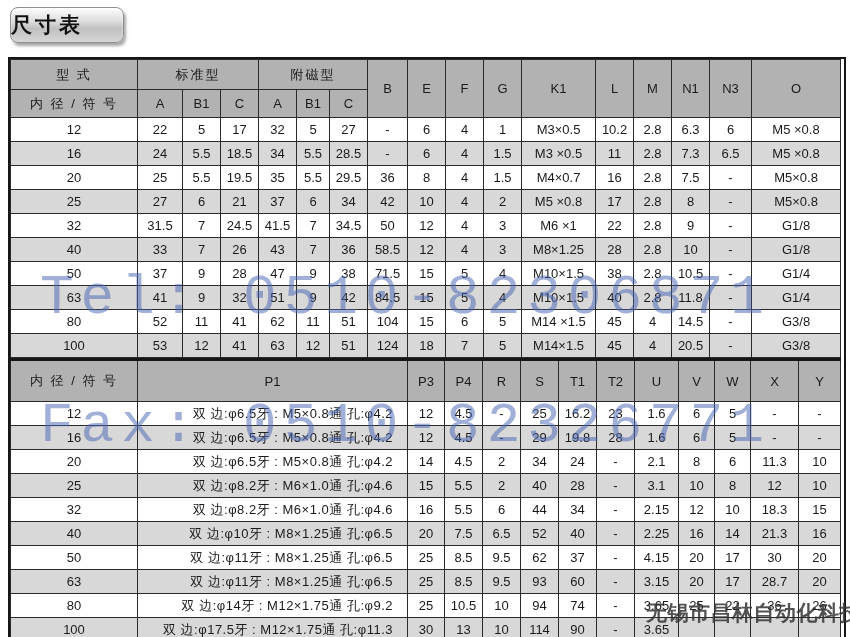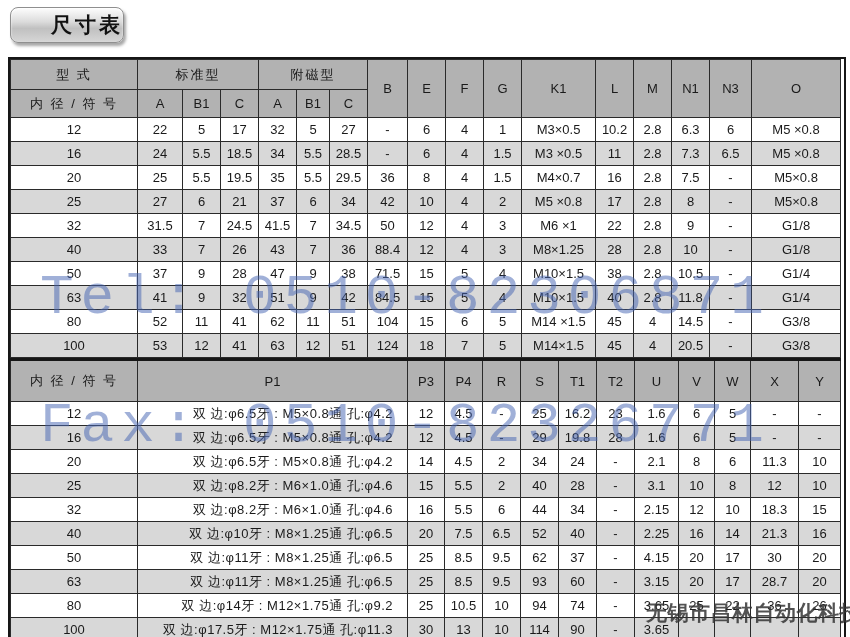--- a/index.html
+++ b/index.html
@@ -10,21 +10,21 @@
     color:#1a1a1a;
     --header-bg:#b2b2b2;
     --stripe-bg:#d8d8d8;
     --border-col:#2a2a2a;
   }
   .title-btn{
     position:absolute;left:10px;top:7px;width:112px;height:34px;
     background:linear-gradient(180deg,#fdfdfd 0%,#dcdcdc 40%,#c0c0c0 60%,#d6d6d6 100%);
     border:1px solid #8f8f8f;border-radius:8px;
     box-shadow:inset 0 1px 2px #ffffff,2px 3px 3px rgba(0,0,0,0.35);
-    display:flex;align-items:center;justify-content:flex-end;
+    display:flex;align-items:center;justify-content:flex-start;
     font-size:21px;font-weight:bold;letter-spacing:3px;color:#111;
   }
   .tables{
     position:absolute;left:8px;top:57px;width:834px;
     border:2px solid #161616;background:#fff;
   }
   table{border-collapse:collapse;table-layout:fixed;width:830px;}
   th,td{
     border:1px solid var(--border-col);
     text-align:center;vertical-align:middle;
@@ -208,21 +208,21 @@
           <td>G1/8</td>
         </tr>
         <tr>
           <td>40</td>
           <td>33</td>
           <td>7</td>
           <td>26</td>
           <td>43</td>
           <td>7</td>
           <td>36</td>
-          <td>88.4</td>
+          <td>58.5</td>
           <td>12</td>
           <td>4</td>
           <td>3</td>
           <td>M8×1.25</td>
           <td>28</td>
           <td>2.8</td>
           <td>10</td>
           <td>-</td>
           <td>G1/8</td>
         </tr>

